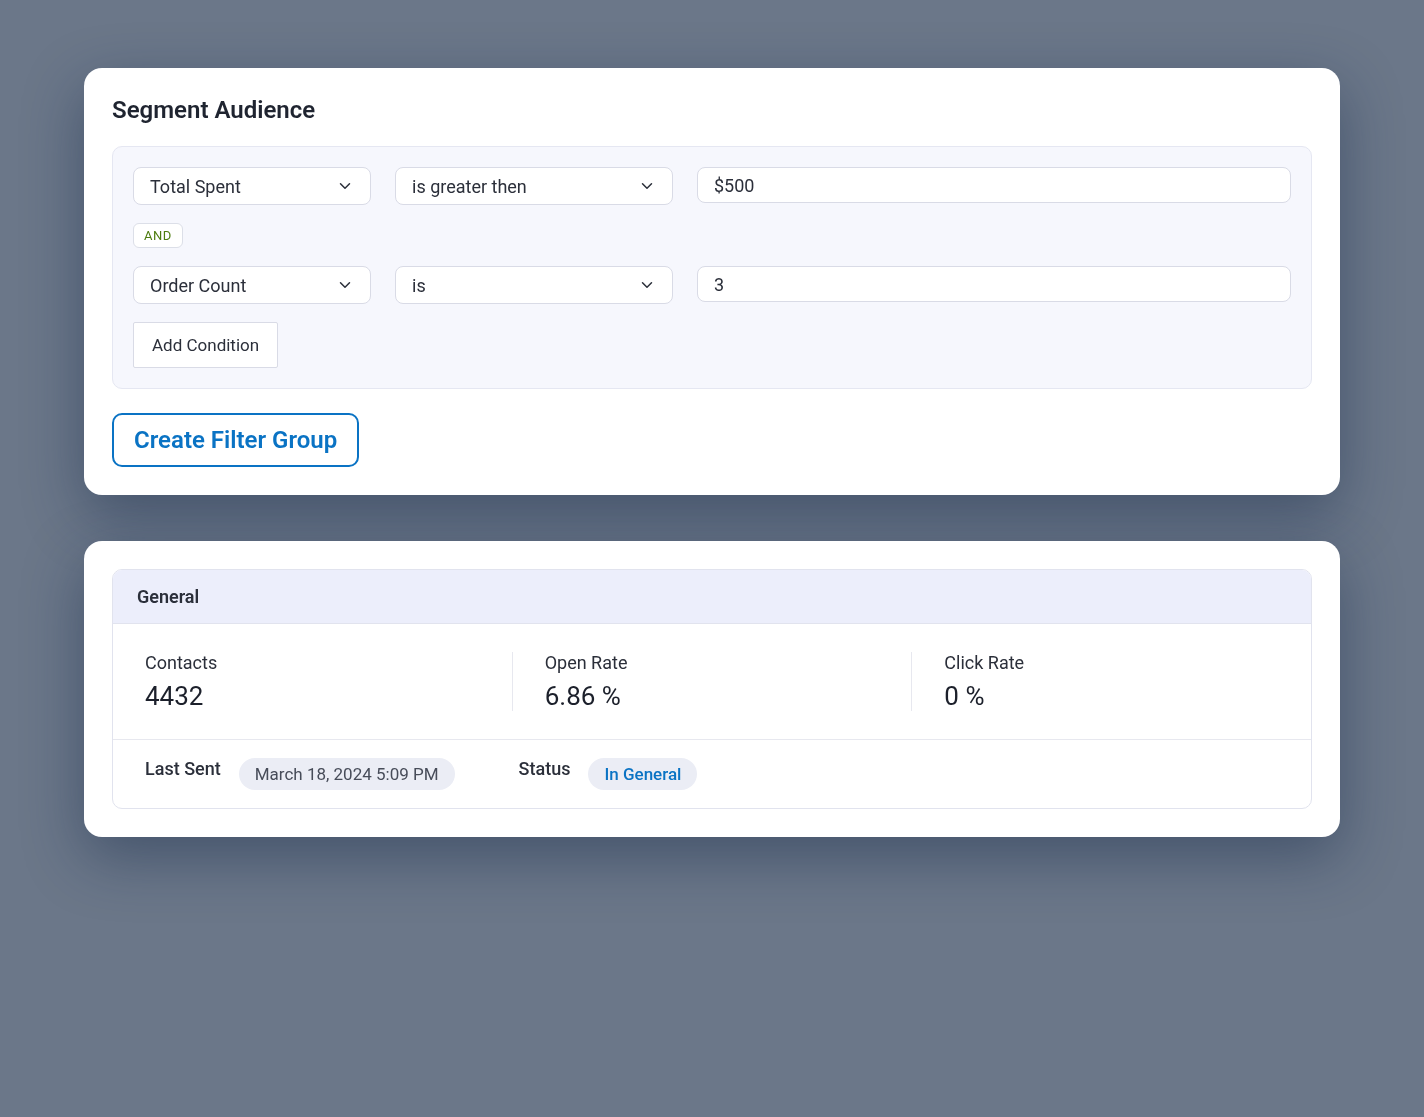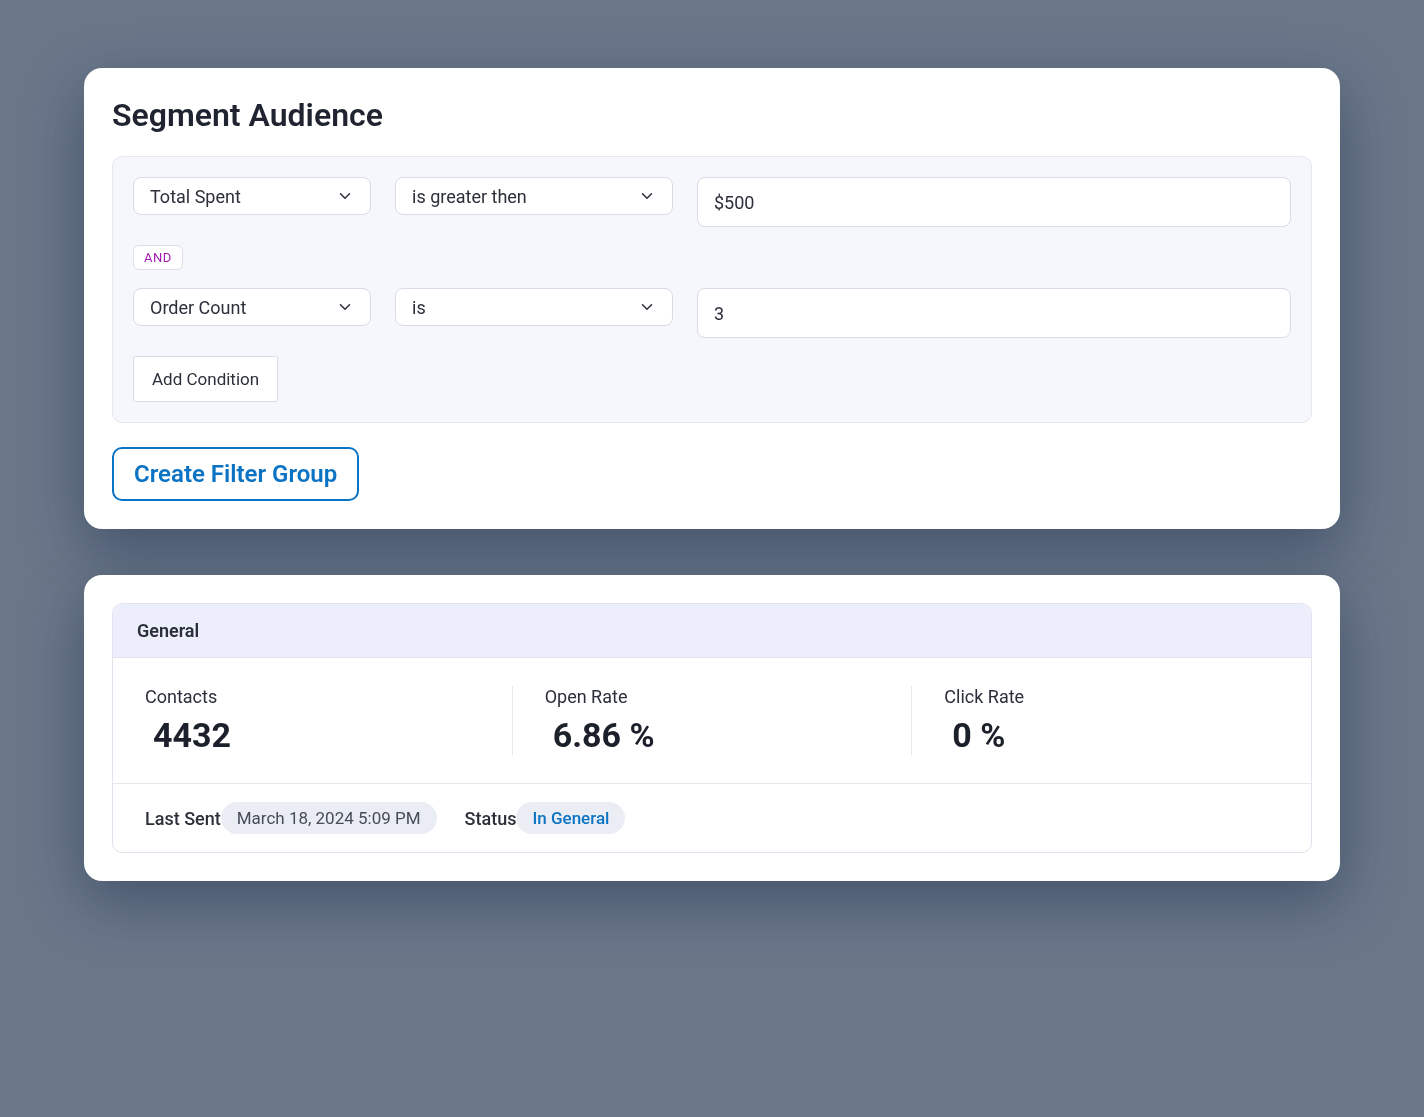--- a/index.html
+++ b/index.html
@@ -15,21 +15,21 @@
       padding: 68px 84px;
     }
     .card {
       background: #ffffff;
       border-radius: 18px;
       box-shadow: 0 20px 60px rgba(20, 40, 70, 0.45);
       padding: 28px;
       margin-bottom: 46px;
     }
     .section-title {
-      font-size: 32px;
+      font-size: 24px;
       font-weight: 600;
       color: #1f2430;
       margin-bottom: 22px;
     }
     .filter-panel {
       background: #f6f7fd;
       border: 1px solid #e5e7f2;
       border-radius: 10px;
       padding: 20px;
     }
@@ -63,35 +63,35 @@
     }
     .chevron {
       width: 18px;
       height: 18px;
       flex-shrink: 0;
     }
     .value-input {
       background: #ffffff;
       border: 1px solid #d9dbe6;
       border-radius: 8px;
-      height: 50px;
+      height: 36px;
       flex: 1;
       padding: 0 16px;
       font-size: 18px;
       color: #2b2f3a;
       font-family: inherit;
     }
     .and-badge {
       display: inline-block;
       background: #ffffff;
       border: 1px solid #dcdfe8;
       border-radius: 6px;
       padding: 4px 10px;
       font-size: 13px;
-      color: #a21caf;
+      color: #4d7c0f;
       letter-spacing: 0.5px;
       margin-bottom: 18px;
     }
     .add-condition-btn {
       background: #ffffff;
       border: 1px solid #d9dbe6;
       border-radius: 2px;
       padding: 12px 18px;
       font-size: 17px;
       color: #2b2f3a;
@@ -134,30 +134,30 @@
     }
     .stat-cell:last-child {
       border-right: none;
     }
     .stat-label {
       font-size: 18px;
       color: #2b2f3a;
       margin-bottom: 8px;
     }
     .stat-value {
-      font-size: 34px;
-      font-weight: 700;
+      font-size: 26px;
+      font-weight: 400;
       color: #1c202b;
-      margin-left: 8px;
     }
     .footer-row {
       border-top: 1px solid #e7e8ef;
       padding: 18px 32px;
       display: flex;
-      align-items: center;
+      align-items: flex-start;
+      gap: 18px;
       font-size: 18px;
     }
     .footer-label {
       color: #2b2f3a;
       font-weight: 500;
     }
     .pill {
       background: #ebedf5;
       border-radius: 18px;
       padding: 6px 16px;

